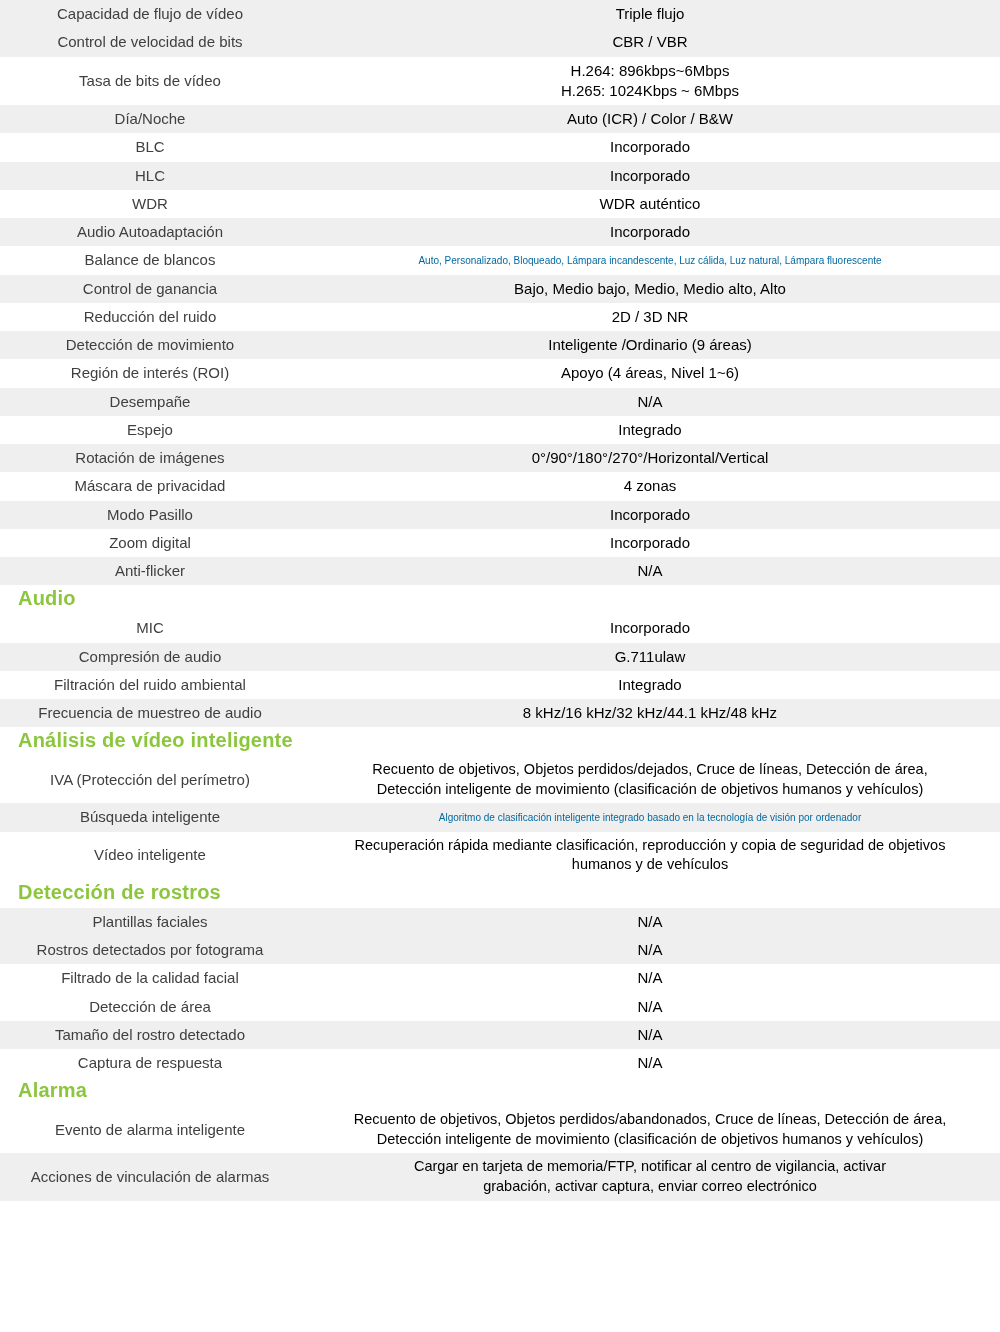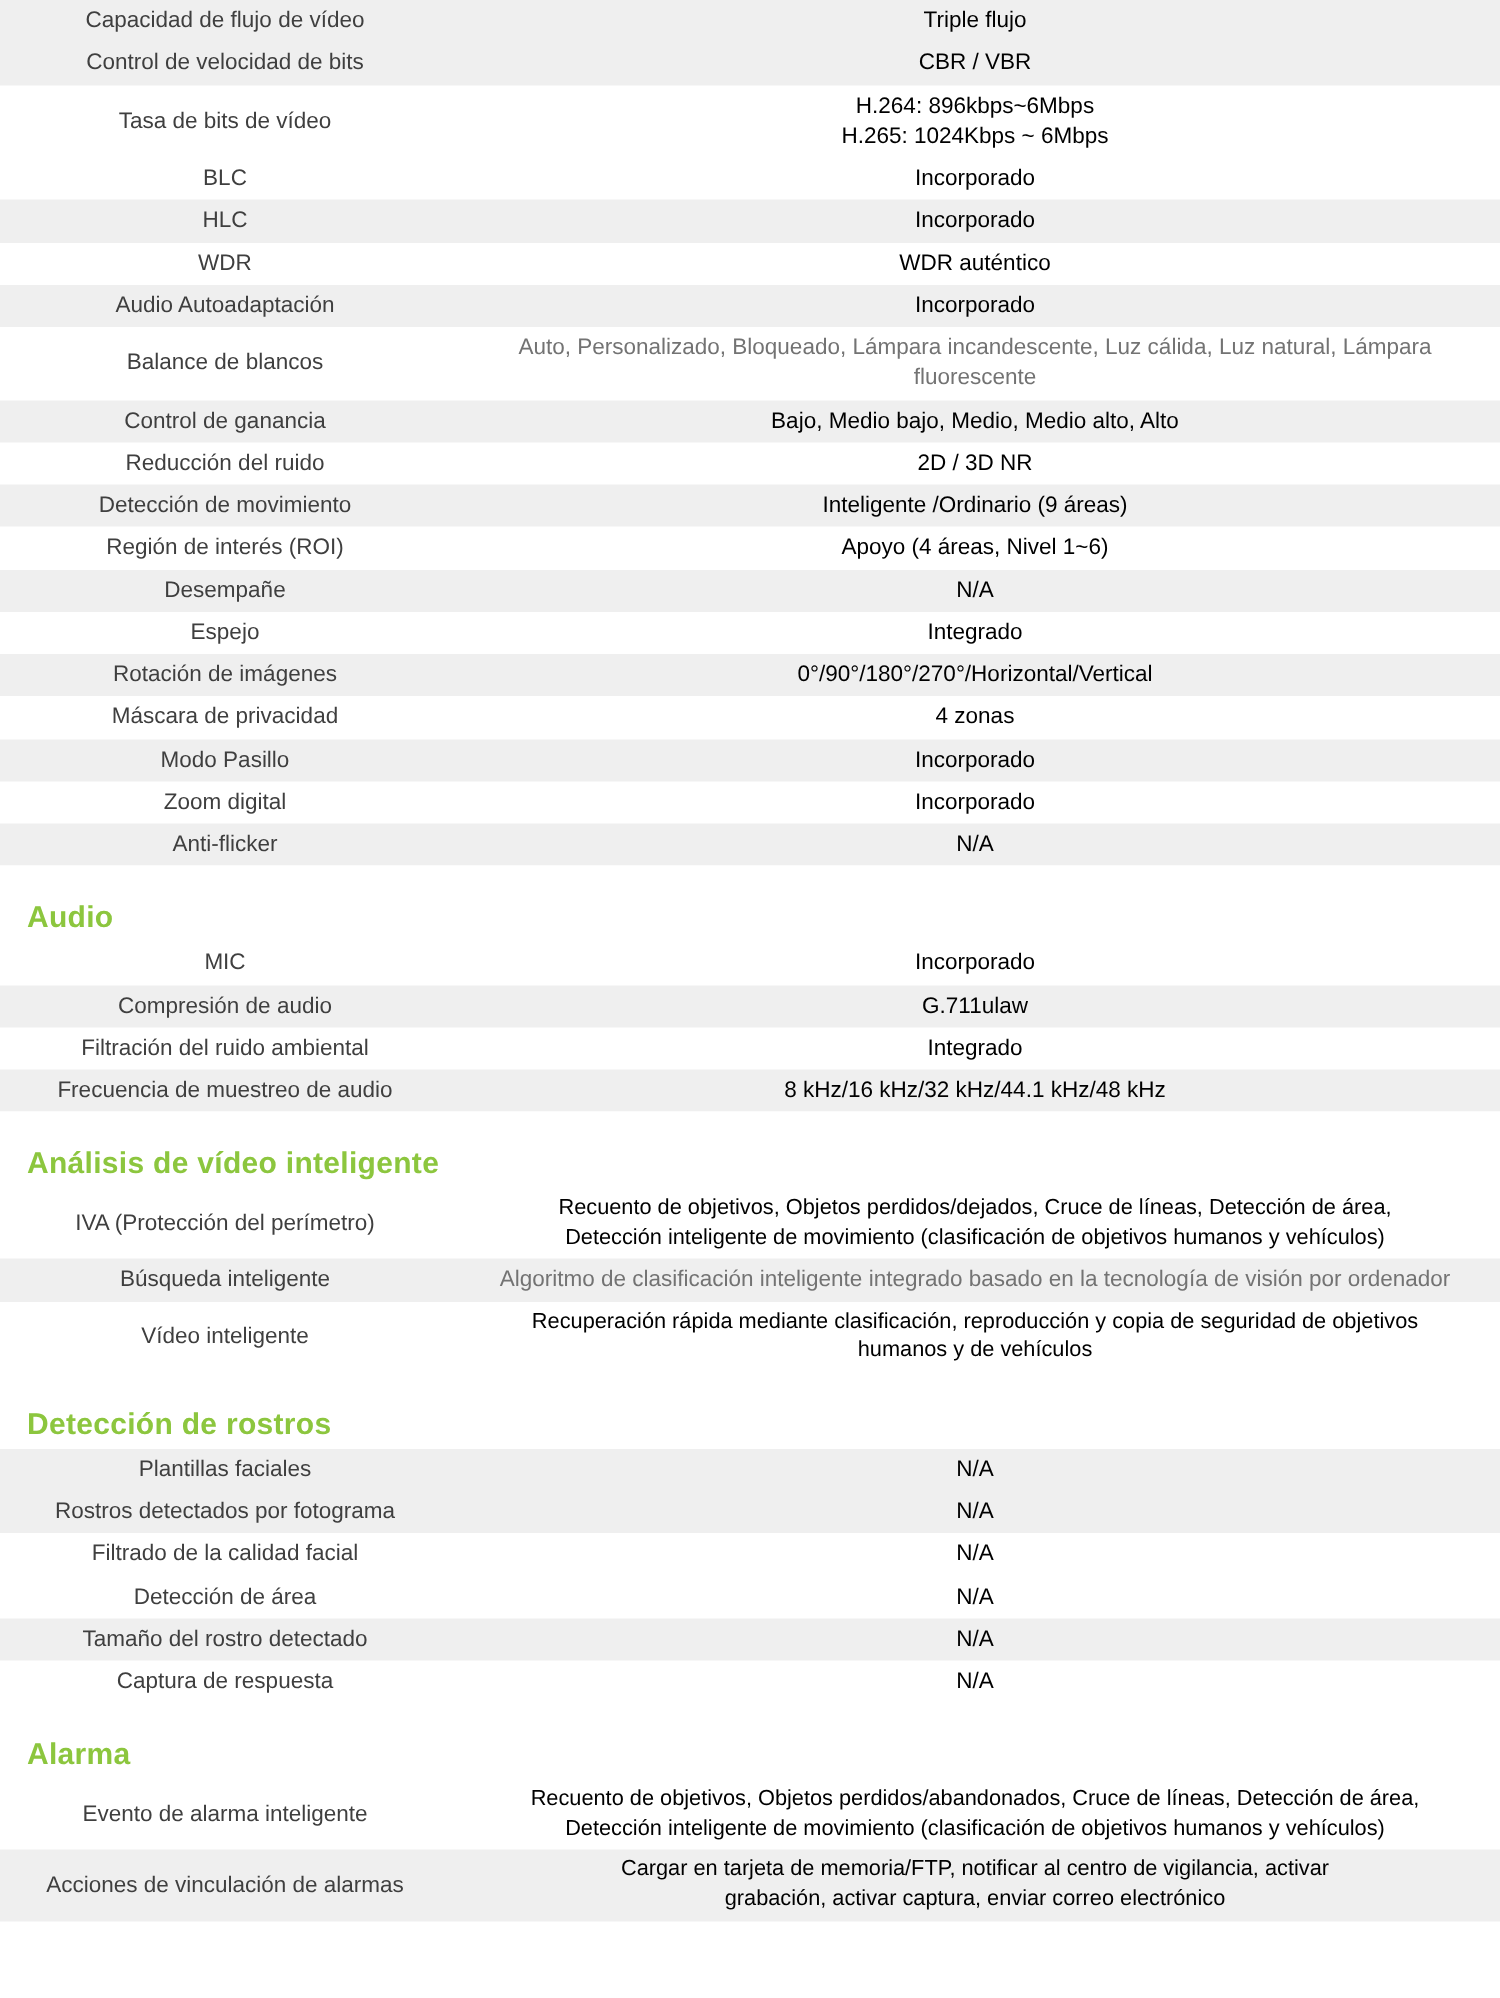--- a/index.html
+++ b/index.html
@@ -35,29 +35,29 @@
   tr.row td.label {
     text-align: center;
     color: #3f3f3f;
     margin-top: 34px;
   }
   tr.row td.value {
     text-align: center;
     color: #000000;
   }
   tr.row td.value.small {
-    font-size: 15px;
-    color: #737373;
+    font-size: 10px;
+    color: #0369a1;
   }
   tr.row td.value.multi {
     font-size: 14.5px;
   }
 
   tr.section td {
-    padding: 24px 0 4px 18px;
+    padding: 2px 0 4px 18px;
     background: #ffffff;
   }
   .section-title {
     color: #8cc63e;
     font-size: 20px;
     font-weight: bold;
     letter-spacing: 0.2px;
   }
   .val-line { display: block; }
 </style>
@@ -82,20 +82,26 @@
           <span class="val-line">CBR / VBR</span>
         </td>
       </tr>
       <tr class="row">
         <td class="label">Tasa de bits de vídeo</td>
         <td class="value">
           <span class="val-line">H.264: 896kbps~6Mbps</span>
           <span class="val-line">H.265: 1024Kbps ~ 6Mbps</span>
         </td>
       </tr>
+      <tr class="row shaded">
+        <td class="label">Día/Noche</td>
+        <td class="value">
+          <span class="val-line">Auto (ICR) / Color / B&amp;W</span>
+        </td>
+      </tr>
       <tr class="row">
         <td class="label">BLC</td>
         <td class="value">
           <span class="val-line">Incorporado</span>
         </td>
       </tr>
       <tr class="row shaded">
         <td class="label">HLC</td>
         <td class="value">
           <span class="val-line">Incorporado</span>

